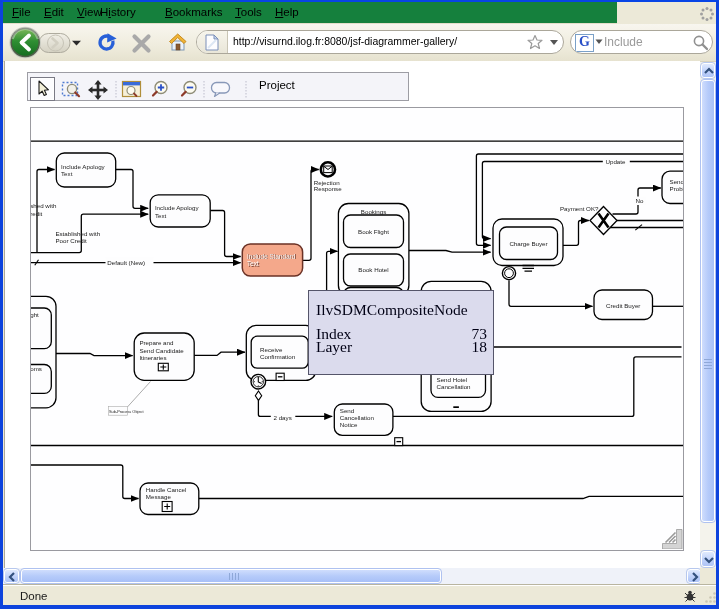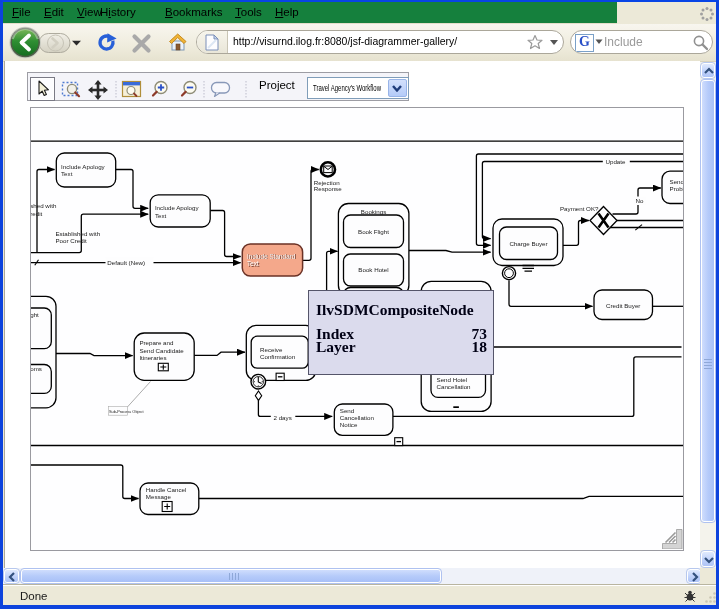--- a/index.html
+++ b/index.html
@@ -22,21 +22,21 @@
 #content{position:absolute;left:4px;top:61px;width:696px;height:507px;background:#fff;border-left:1px solid #ACA899;box-sizing:border-box;overflow:hidden;}
 
 #ptoolbar{position:absolute;left:22px;top:11px;width:380px;height:27px;background:#F4F4F9;border:1px solid #9D9DA4;}
 #projlabel{position:absolute;left:231px;top:6px;font-size:11.5px;color:#000;}
 #projsel{position:absolute;left:279px;top:4px;width:100px;height:20px;background:#fff;border:1px solid #7F9DB9;font-size:11px;overflow:hidden;}
 #projsel .txt{position:absolute;left:5px;top:4px;white-space:nowrap;font-size:9.5px;transform:scaleX(0.63);transform-origin:0 50%;}
 #projsel .btn{position:absolute;right:1px;top:1px;width:17px;height:16px;background:linear-gradient(#D3E0FC,#B4CBF8);border:1px solid #98B4E8;border-radius:2px;}
 
 #diagram{position:absolute;left:25px;top:46px;width:652px;height:442px;border:1px solid #9A9AA0;background:#FEFEFF;overflow:hidden;}
 
-#tooltip{position:absolute;left:303px;top:229px;width:184px;height:83px;background:#DBDBED;border:1px solid #55556A;font-family:"Liberation Serif",serif;font-size:15.5px;color:#000015;z-index:30;font-weight:bold;}
+#tooltip{position:absolute;left:303px;top:229px;width:184px;height:83px;background:#DBDBED;border:1px solid #55556A;font-family:"Liberation Serif",serif;font-size:15.5px;color:#000015;z-index:30;}
 #tooltip .row{position:absolute;left:7px;right:6px;}
 
 #vscroll{position:absolute;left:700px;top:62px;width:16px;height:506px;background:#F4F3EC;}
 #hscroll{position:absolute;left:3px;top:568px;width:697px;height:17px;background:#EFF2F9;}
 #corner{position:absolute;left:700px;top:568px;width:16px;height:17px;background:#ECE9D8;}
 .sbtn{position:absolute;background:linear-gradient(#E0EAFE,#C0D2FA 55%,#AEC4F6);border:1px solid #FFFFFF;outline:1px solid #B7C8EE;border-radius:3px;box-sizing:border-box;}
 .sthumb{background:linear-gradient(90deg,#CFDDFD,#B6CBFA 50%,#A8C0F7);border:1px solid #FFF;outline:1px solid #AFC2F0;border-radius:3px;box-sizing:border-box;position:absolute;}
 .sthumbh{background:linear-gradient(#CFDDFD,#B6CBFA 50%,#A8C0F7);border:1px solid #FFF;outline:1px solid #AFC2F0;border-radius:3px;box-sizing:border-box;position:absolute;}
 
 #statusbar{position:absolute;left:3px;top:585px;width:713px;height:20px;background:#ECE9D8;border-top:1px solid #fff;box-shadow:0 -1px 0 #B9B5A0;}
@@ -176,28 +176,20 @@
       </g>
       <path d="M176,8 V25" stroke="#D8D8E2" stroke-width="2" stroke-dasharray="1.5 1.5"></path>
 
       <g>
         <rect x="183.5" y="9.5" width="18" height="10.5" rx="5" fill="#F8F8FC" stroke="#8898B8" stroke-width="1.3"></rect>
         <path d="M188,19.5 L186.5,23.5 L192,19.8" fill="#F8F8FC" stroke="#8898B8" stroke-width="1.2" stroke-linejoin="round"></path>
       </g>
       <path d="M218,8 V25" stroke="#D8D8E2" stroke-width="2" stroke-dasharray="1.5 1.5"></path>
     </svg>
     <div id="projlabel">Project</div>
-    <div id="projsel">
-      <span class="txt">Travel Agency's Workflow</span>
-      <span class="btn">
-          <svg style="position:absolute;left:3px;top:5px" width="10" height="7" viewBox="0 0 10 7">
-            <path d="M1,1 L5,5.5 L9,1" fill="none" stroke="#1F3C7A" stroke-width="2.4"></path>
-          </svg>
-        </span>
-    </div>
   </div>
   <div id="diagram">
   <svg width="652" height="441" viewBox="31 108 652 441" font-family="Liberation Sans, sans-serif" font-size="6.2" fill="#1A1A1A">
     <defs>
       <marker id="ah" markerWidth="9" markerHeight="8" refX="8" refY="3.5" orient="auto" markerUnits="userSpaceOnUse">
         <path d="M0,0 L8.5,3.5 L0,7 Z" fill="#000"></path>
       </marker>
     </defs>
     <g fill="none" stroke="#000" stroke-width="1.3">
       <path d="M31,141.2 H683"></path>

